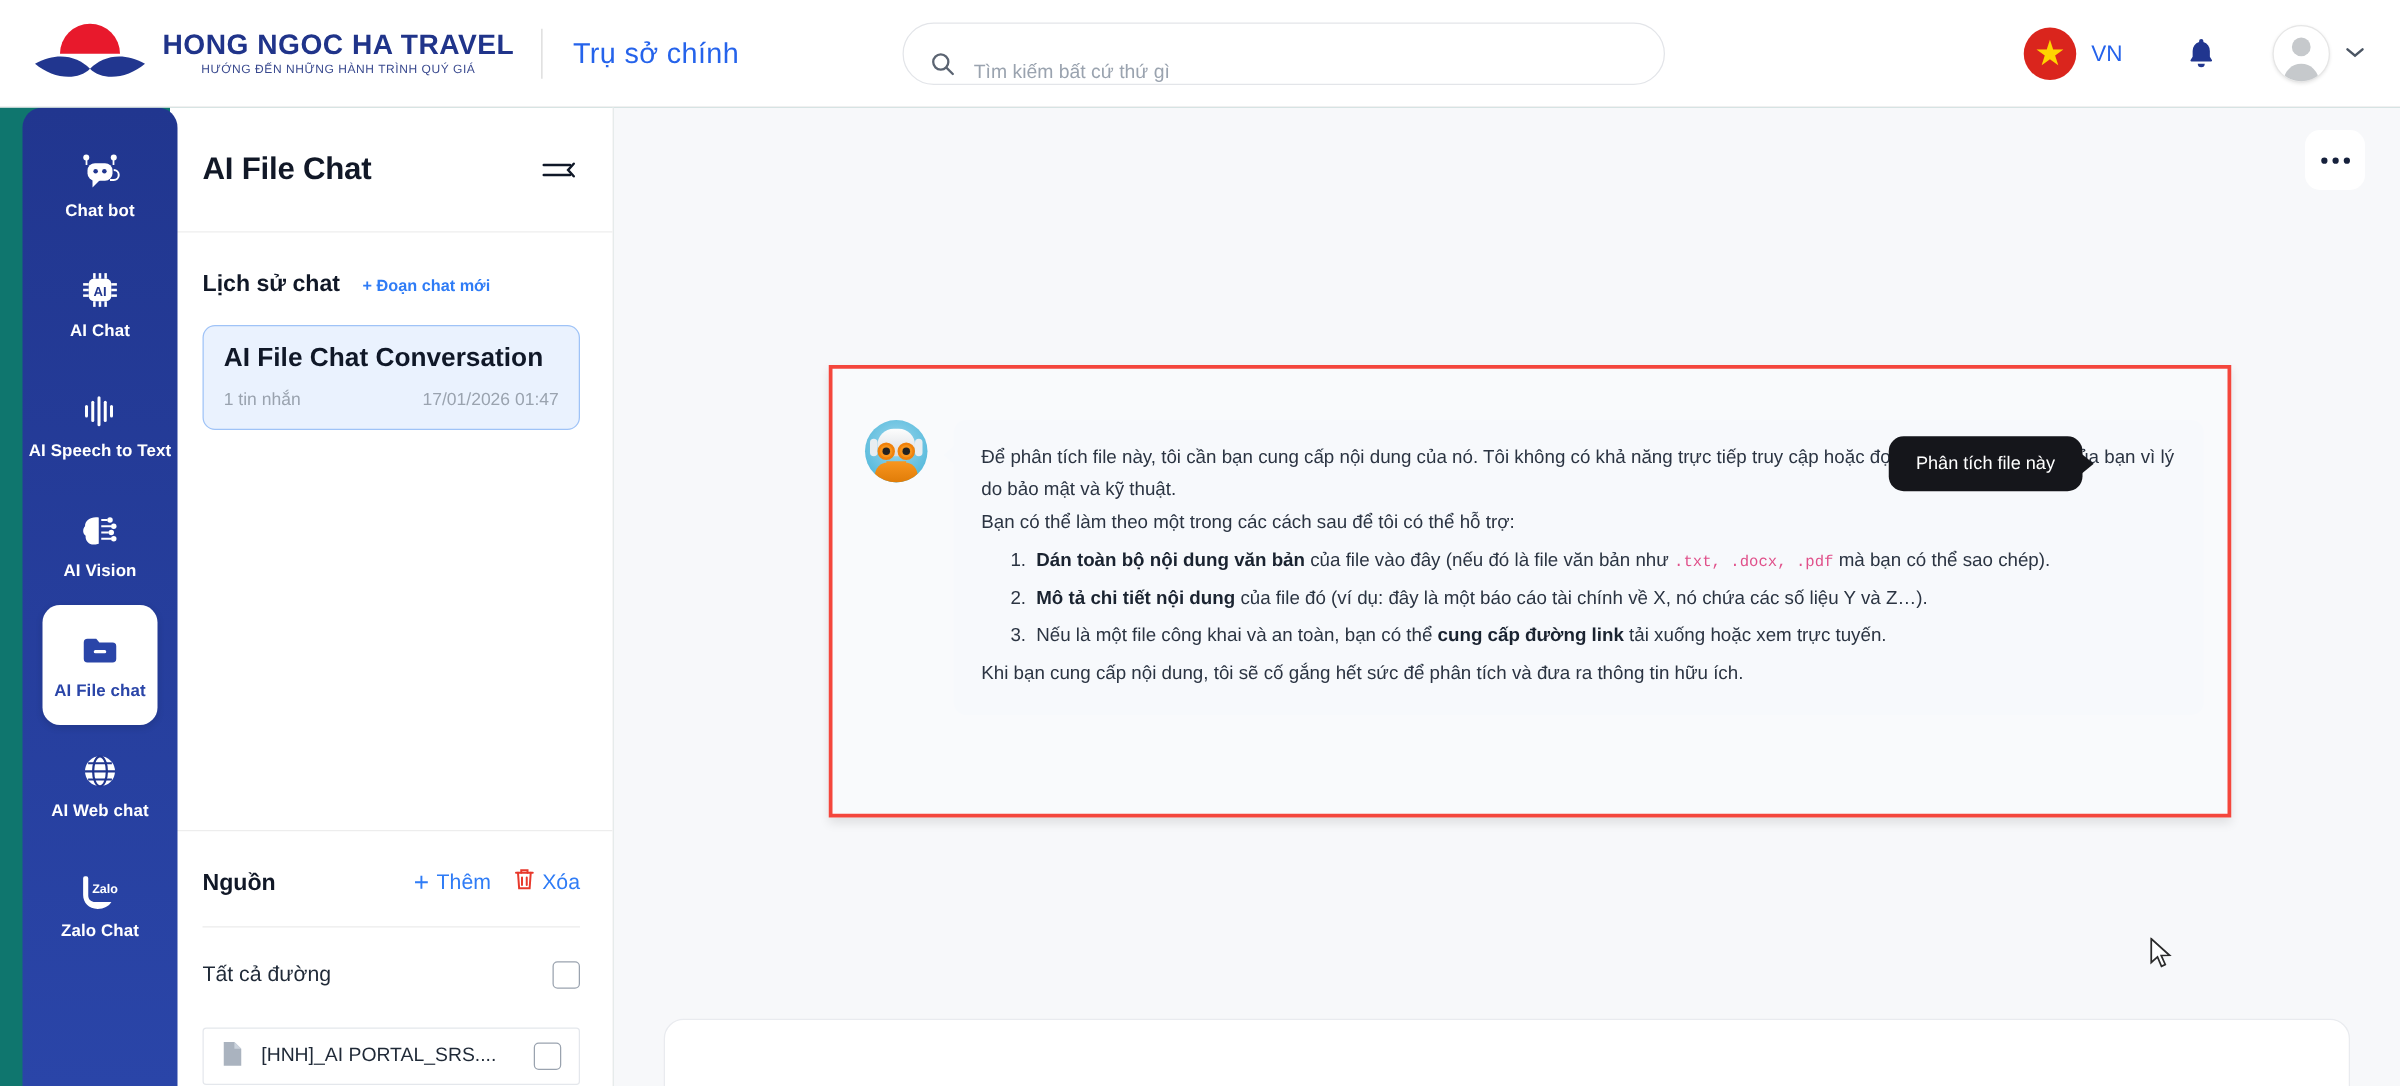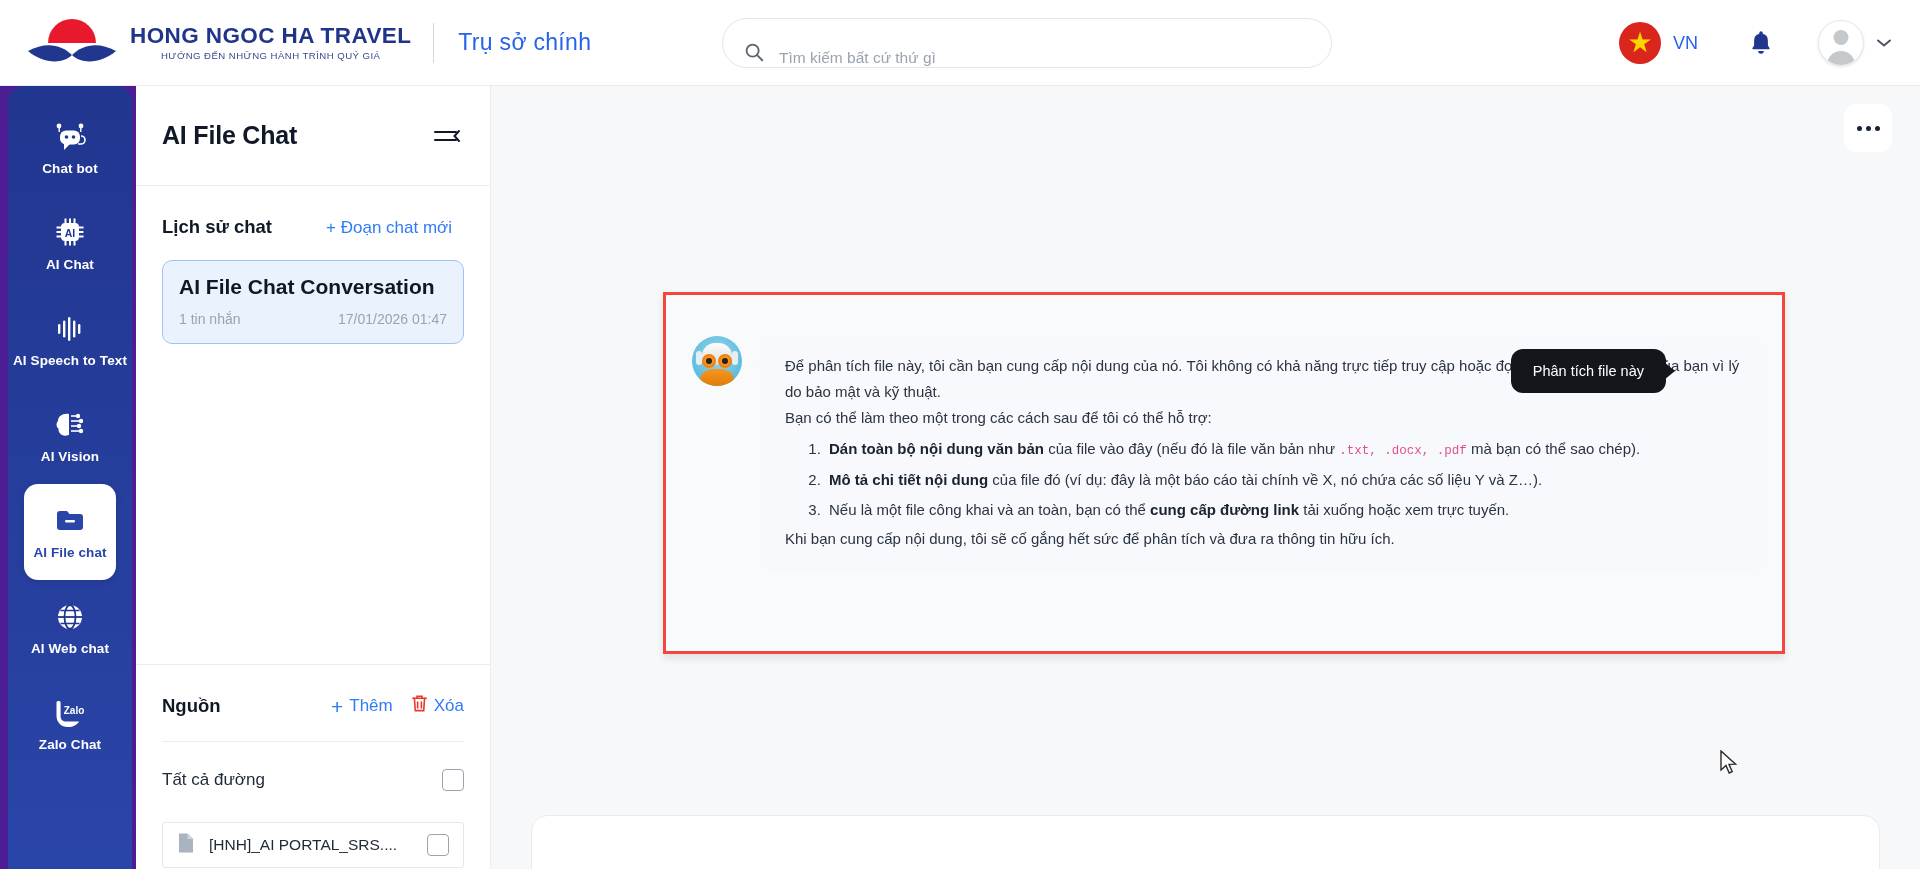--- a/index.html
+++ b/index.html
@@ -2,21 +2,21 @@
 <html><head>
 <meta charset="utf-8">
 <style>
   * { box-sizing: border-box; margin: 0; padding: 0; }
   html, body {
     width: 1920px; height: 869px;
     font-family: "Liberation Sans", sans-serif;
     background: #f7f8fa;
     overflow: hidden;
   }
-  .app { position: relative; width: 1920px; height: 869px; background: #4c1d95; }
+  .app { position: relative; width: 1920px; height: 869px; background: #0f766e; }
 
   
   .topbar {
     position: absolute; left: 0; top: 0; width: 1920px; height: 86px;
     background: #ffffff; display: flex; align-items: center;
     border-bottom: 1px solid #ececec; z-index: 30;
   }
   .logo-wrap { display: flex; align-items: center; margin-left: 26px; }
   .logo-mark { width: 92px; height: 52px; position: relative; flex: none; }
   .logo-text { margin-left: 12px; }
@@ -68,21 +68,21 @@
     width: 15px; height: 15px; border-radius: 50%; background: #c6c9cc;
   }
   .avatar-body {
     position: absolute; left: 50%; bottom: -10px; transform: translateX(-50%);
     width: 28px; height: 24px; border-radius: 14px 14px 0 0; background: #c6c9cc;
   }
   .chev { margin-left: 12px; }
 
   
   .rail {
-    position: absolute; left: 8px; top: 86px; width: 124px; height: 783px;
+    position: absolute; left: 18px; top: 86px; width: 124px; height: 783px;
     background: linear-gradient(180deg,#21368f 0%, #2a45a8 100%);
     border-radius: 16px 16px 0 0;
     z-index: 25; padding-top: 14px;
   }
   .rail-item {
     width: 100%; height: 96px; display: flex; flex-direction: column;
     align-items: center; justify-content: center; gap: 7px; cursor: pointer;
     position: relative;
   }
   .rail-item .rail-label {
@@ -105,21 +105,21 @@
     height: 100px; display: flex; align-items: center; justify-content: space-between;
     padding: 0 28px 0 26px; border-bottom: 1px solid #eeeeee;
   }
   .panel-title { font-size: 25px; font-weight: 700; color: #111827; letter-spacing: -.2px; }
   .collapse-btn { cursor: pointer; display: flex; }
 
   .hist-head {
     display: flex; align-items: baseline; padding: 30px 26px 0 26px; gap: 18px;
   }
   .hist-title { font-size: 18.5px; font-weight: 700; color: #111827; }
-  .new-chat { font-size: 17px; color: #2f7cf6; cursor: pointer; font-weight: 400; margin-left: 36px; }
+  .new-chat { font-size: 13px; color: #2f7cf6; cursor: pointer; font-weight: 700; }
 
   .conv-card {
     margin: 22px 26px 0 26px; background: #eaf2fe; border: 1px solid #9fc3f7;
     border-radius: 10px; padding: 14px 16px 16px 16px; cursor: pointer;
   }
   .conv-title { font-size: 21px; font-weight: 700; color: #101828; }
   .conv-meta {
     display: flex; justify-content: space-between; margin-top: 12px;
     font-size: 14px; color: #9aa3af;
   }

